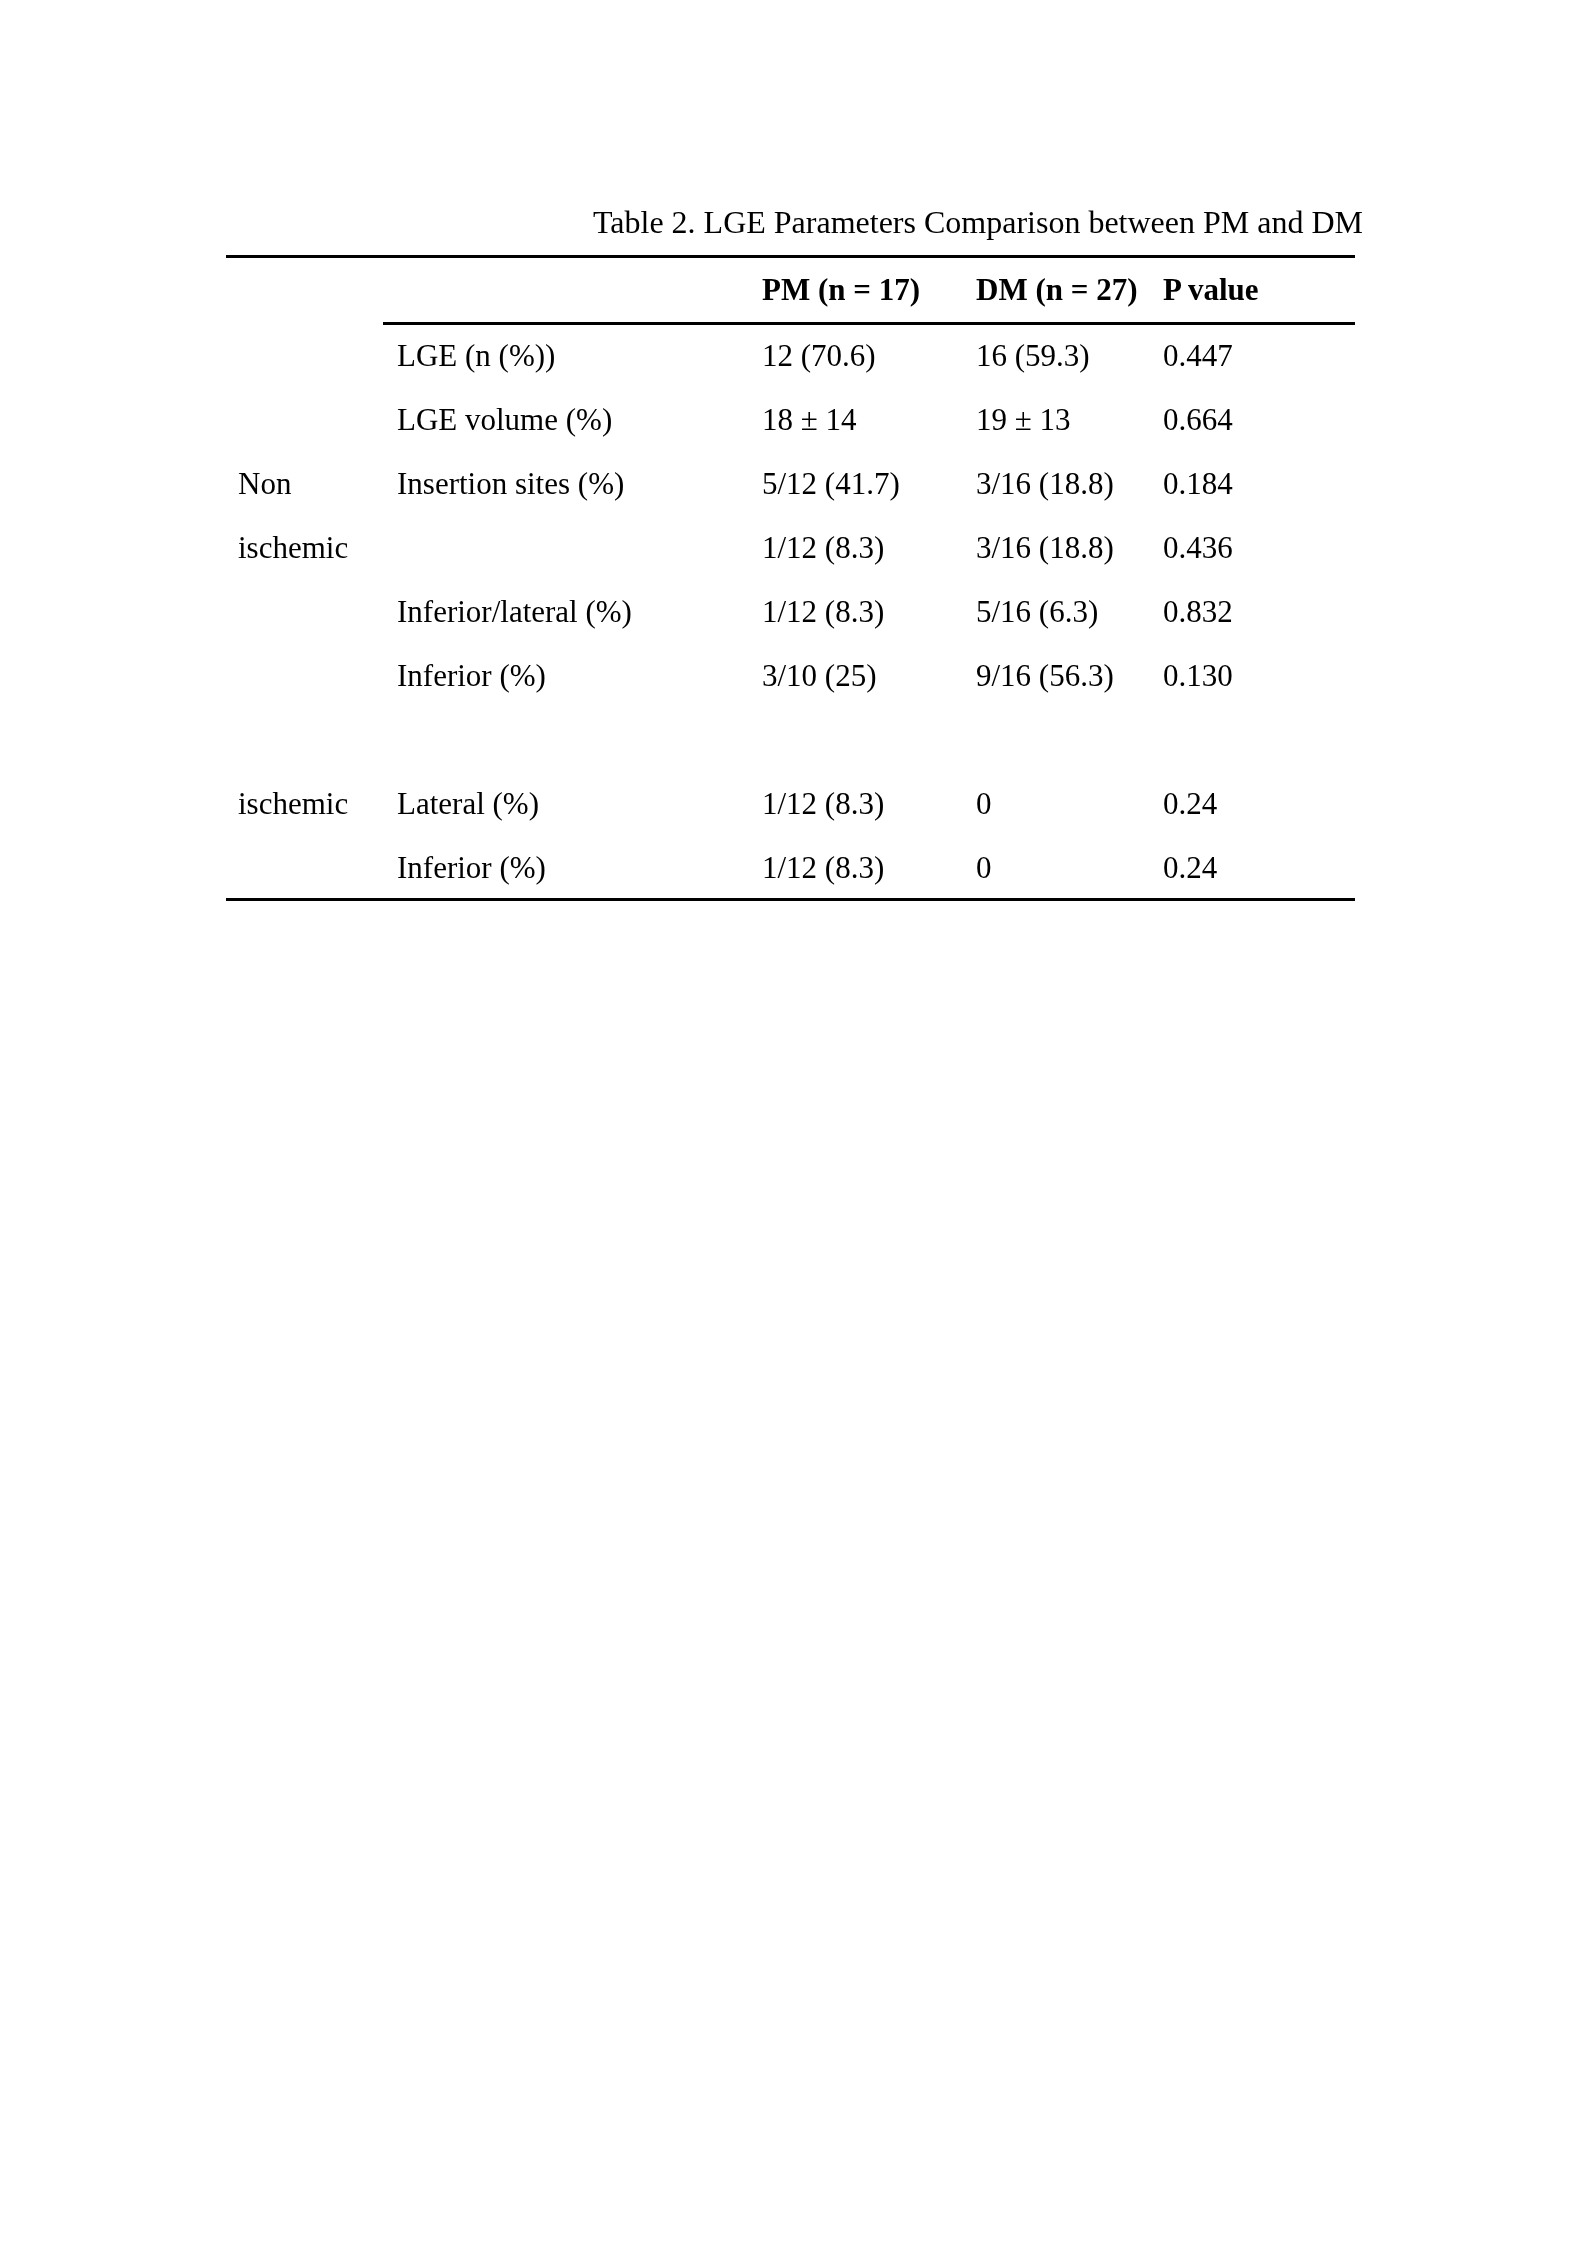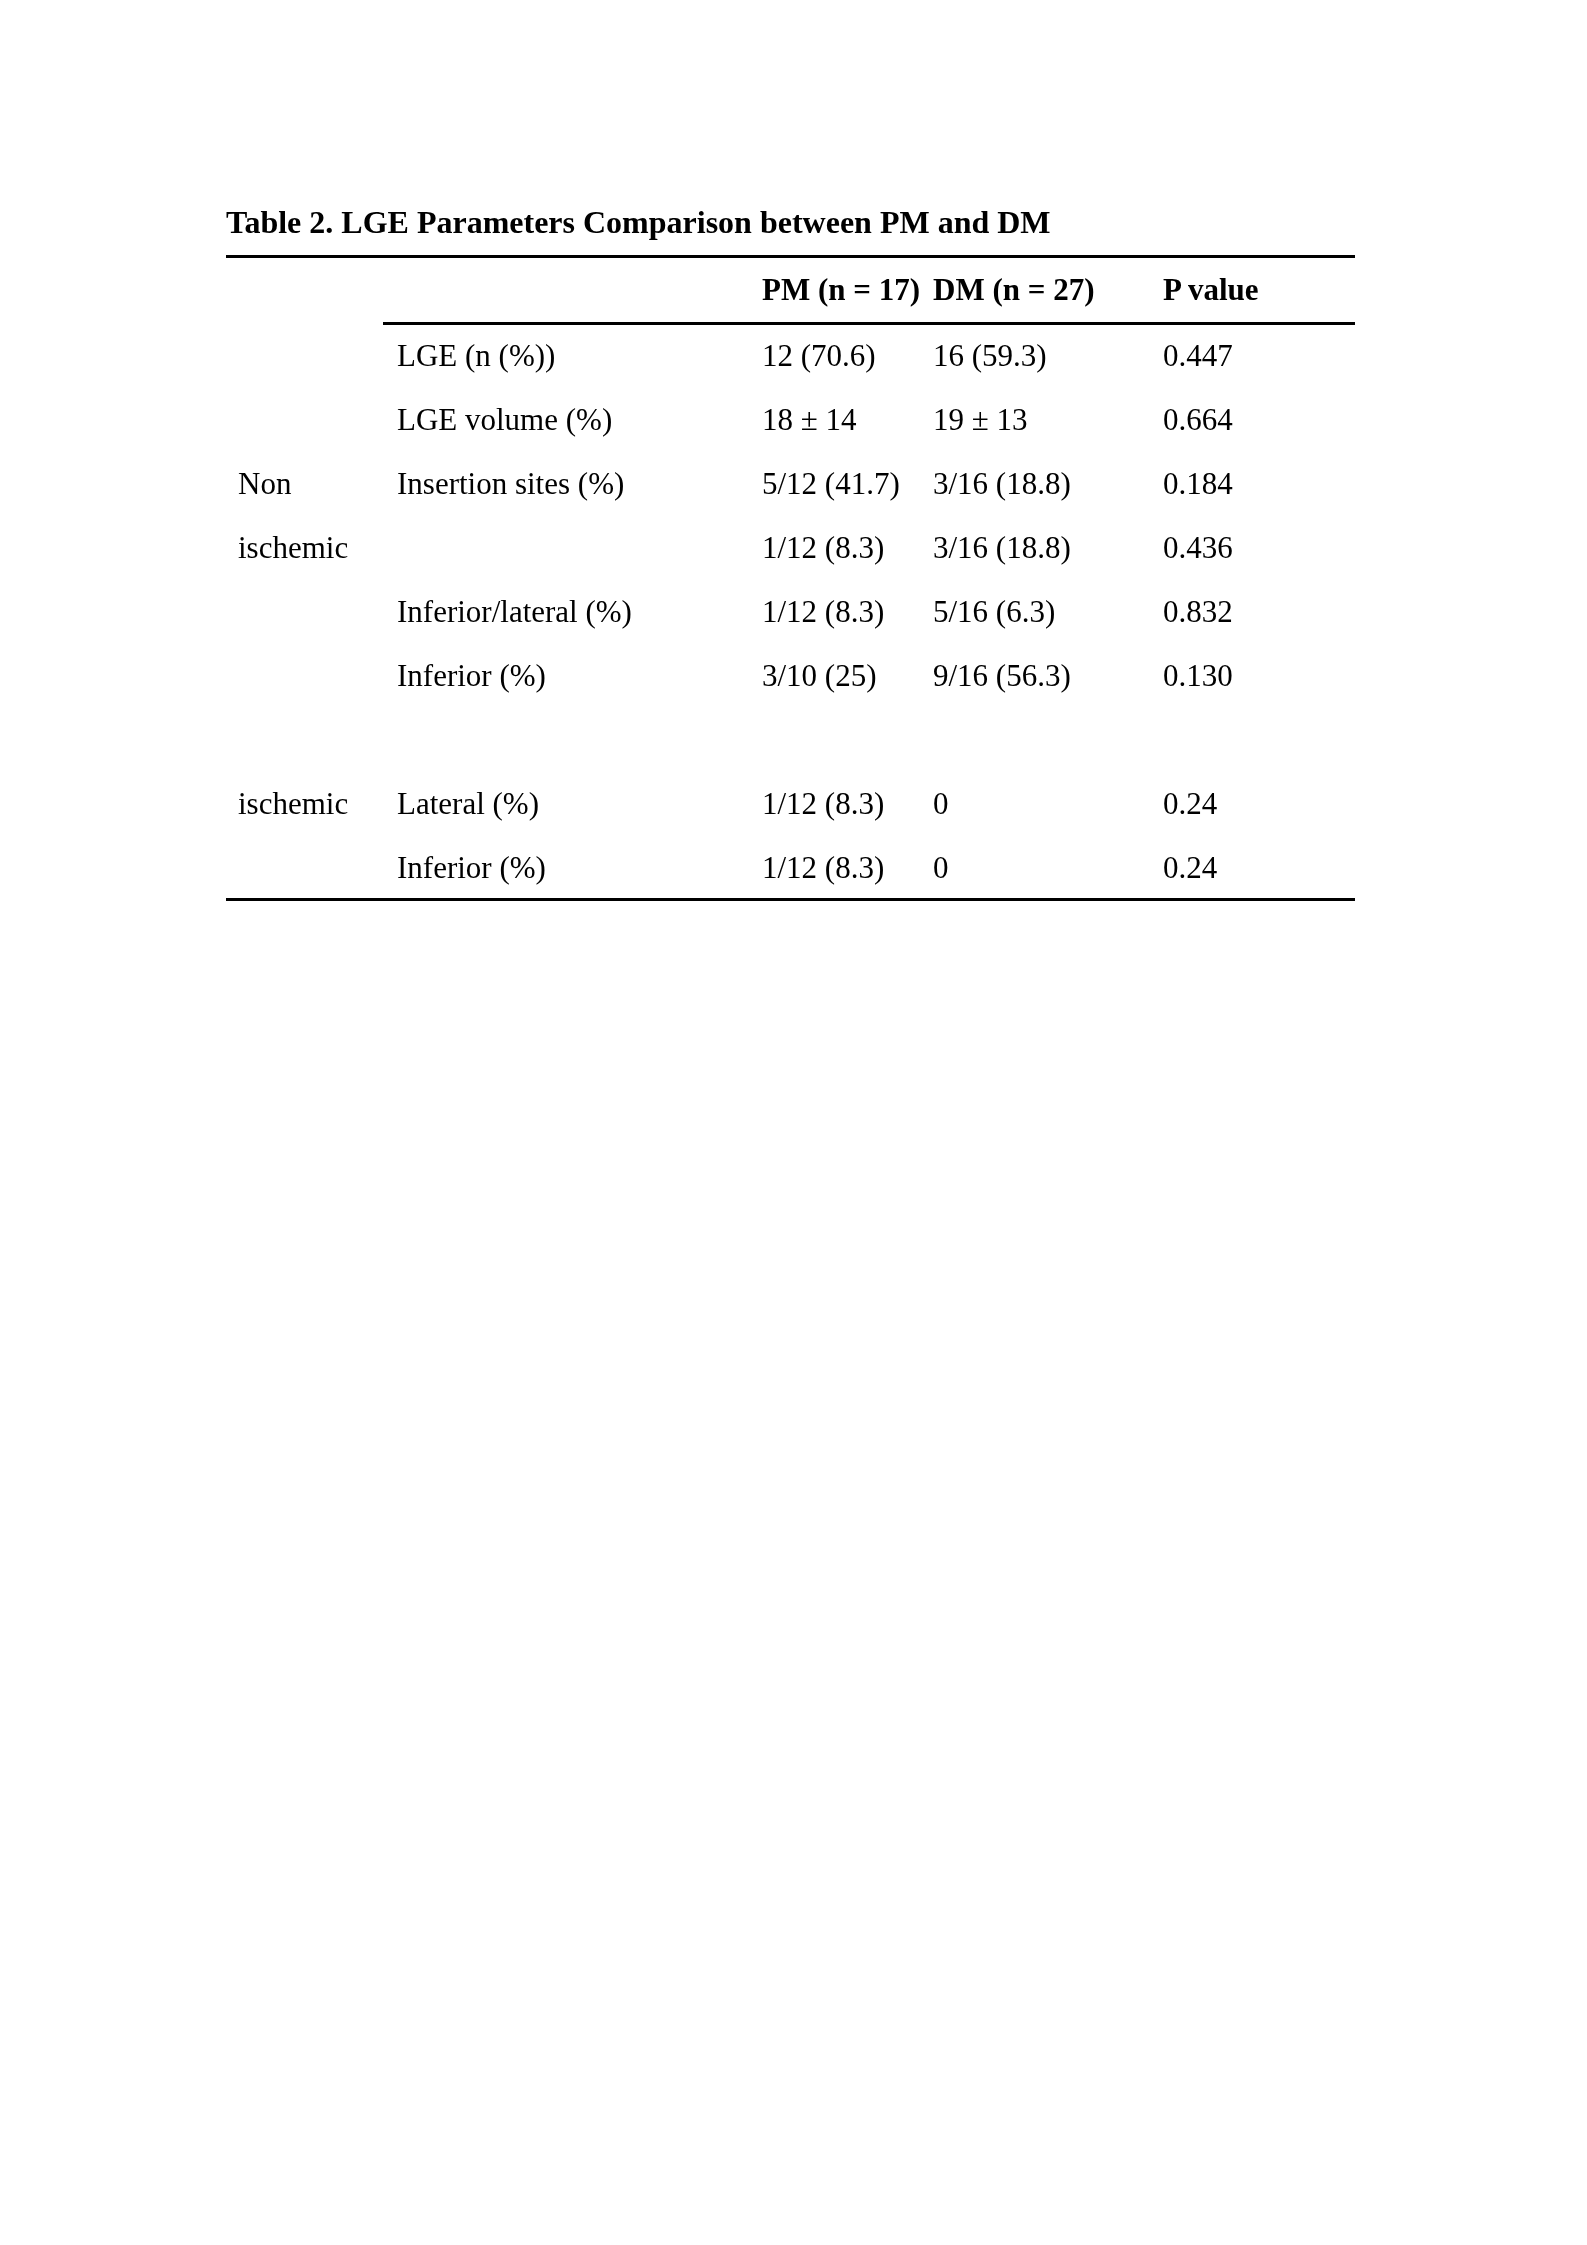--- a/index.html
+++ b/index.html
@@ -12,25 +12,25 @@
     width: 1587px;
     height: 2245px;
     background: #ffffff;
     font-family: "Liberation Serif", "DejaVu Serif", serif;
     font-size: 31px;
     color: #000000;
     overflow: hidden;
   }
   .doc-title {
     position: absolute;
-    left: 226px;
+    left: 234px;
     top: 198px;
     width: 1129px;
-    text-align: left;
-    font-weight: bold;
+    text-align: right;
+    font-weight: normal;
     font-size: 32px;
     line-height: 48px;
     white-space: nowrap;
   }
   .table-wrap {
     position: absolute;
     left: 226px;
     top: 255px;
     width: 1129px;
   }
@@ -56,21 +56,21 @@
   .row.tall { height: 128px; }
   .cell {
     position: absolute;
     top: 0;
     line-height: 64px;
     white-space: nowrap;
   }
   .c-group { left: 12px;  }
   .c-param { left: 171px; }
   .c-pm    { left: 536px; }
-  .c-dm    { left: 707px; }
+  .c-dm    { left: 750px; }
   .c-p     { left: 937px; }
   .c-param.justify {
     width: 335px;
     white-space: normal;
   }
   .jline {
     line-height: 64px;
     text-align: justify;
     text-align-last: justify;
   }

